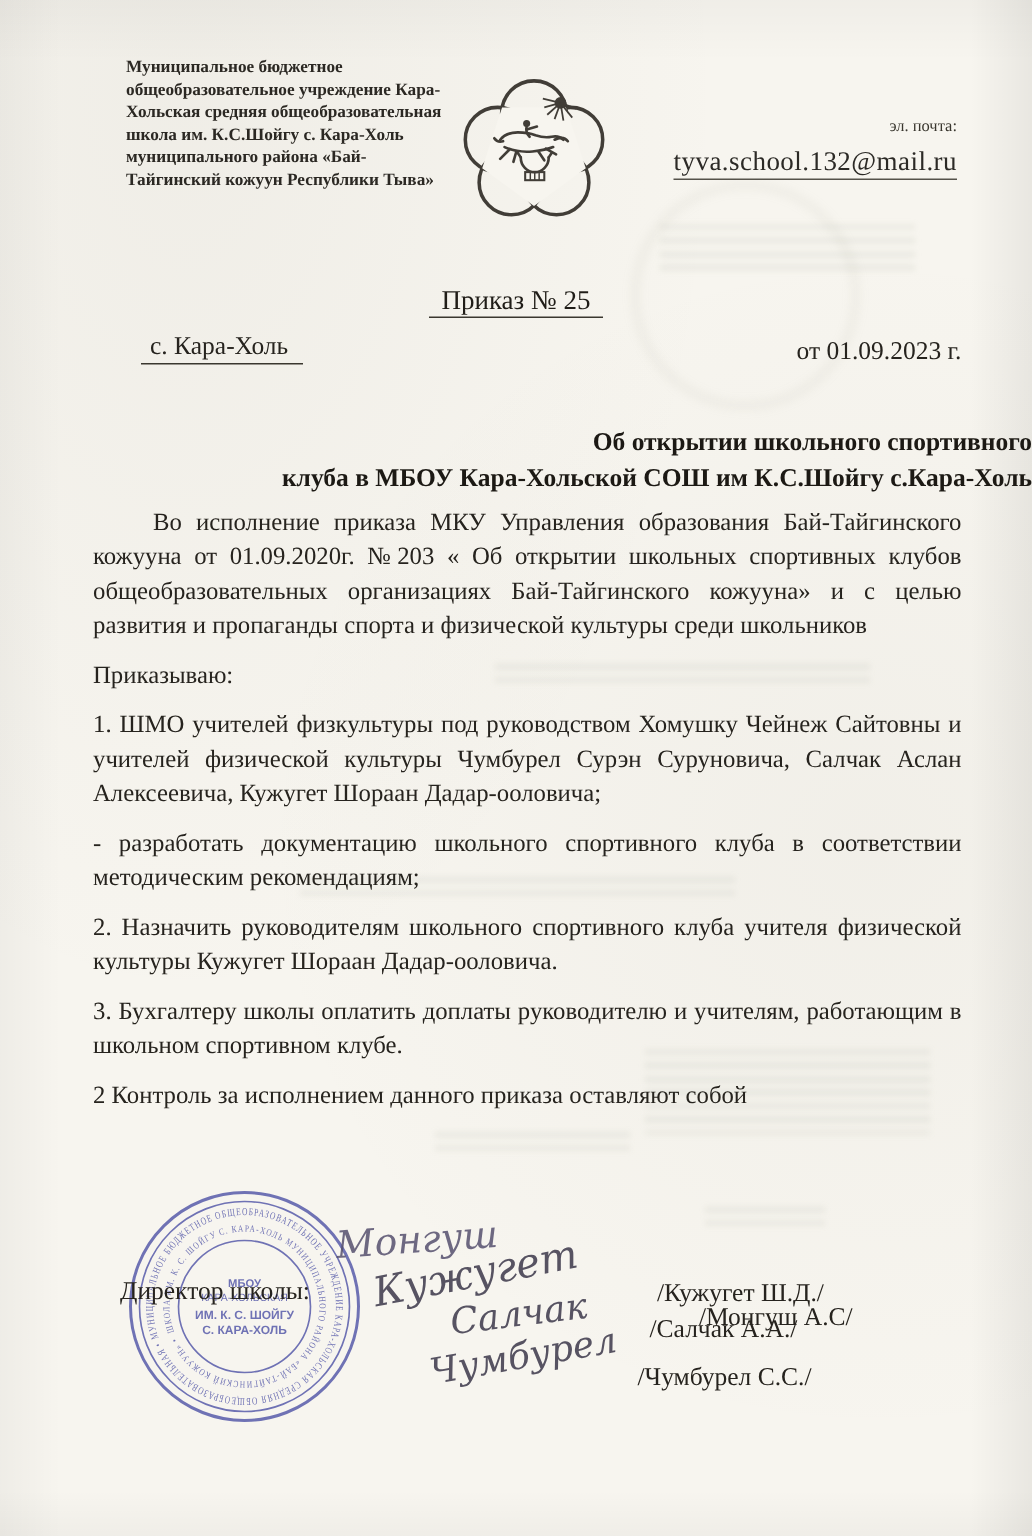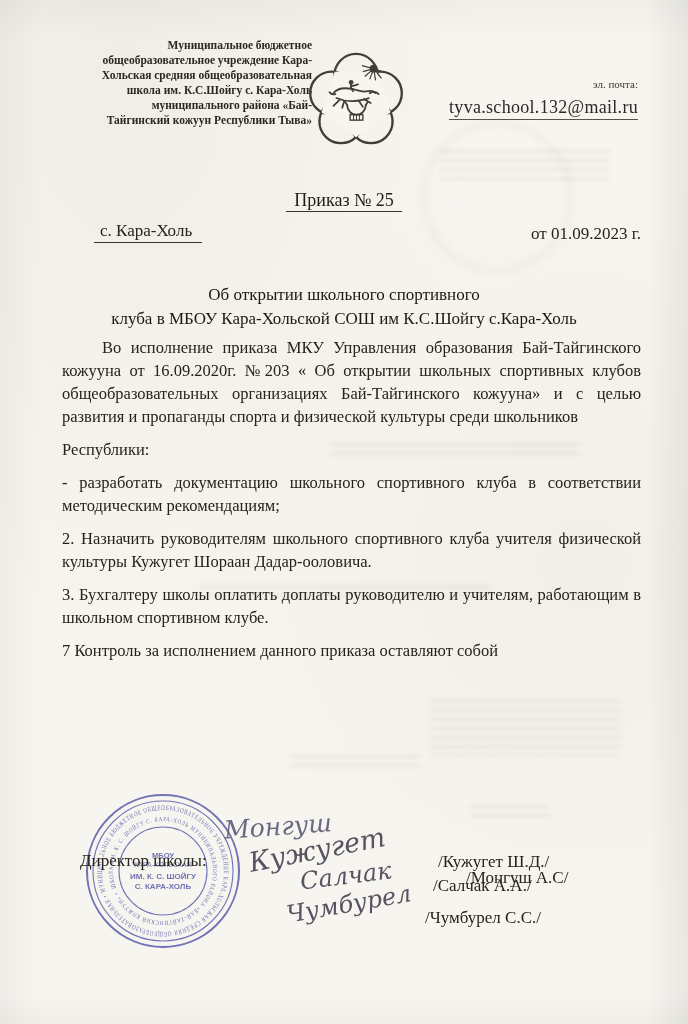--- a/index.html
+++ b/index.html
@@ -16,42 +16,42 @@
       radial-gradient(ellipse at 85% 55%, rgba(130,125,110,0.05), transparent 50%),
       linear-gradient(90deg, rgba(0,0,0,0.035), transparent 6%, transparent 94%, rgba(0,0,0,0.06)),
       linear-gradient(180deg, rgba(0,0,0,0.03), transparent 4%, transparent 97%, rgba(0,0,0,0.03)),
       #f7f5ef;
     color:#26231e;
   }
   
   .org-block{
     position:absolute;left:84px;top:38px;width:228px;
     font-size:11.5px;font-weight:bold;line-height:15px;
-    text-align:right;white-space:pre-line;color:#2b2823;
+    text-align:left;white-space:pre-line;color:#2b2823;
   }
   .emblem{position:absolute;left:304px;top:50px;width:104px;height:102px;}
   .email-label{position:absolute;right:50px;top:78px;font-size:11px;color:#3a372f;}
   .email-addr{
     position:absolute;right:50px;top:97px;font-size:18px;color:#2c2a26;
     border-bottom:1px solid #55524a;padding-bottom:1px;letter-spacing:.3px;
   }
   
   .order-title{
     position:absolute;left:0;top:190px;width:100%;text-align:center;
     font-size:18px;color:#201d18;
   }
   .order-title span{border-bottom:1.2px solid #3a372f;padding:0 8px 1px;}
   .order-place{
     position:absolute;left:94px;top:221px;font-size:17px;
     border-bottom:1.2px solid #3a372f;padding:0 10px 1px 6px;
   }
   .order-date{position:absolute;right:47px;top:224px;font-size:17px;}
   .order-subject{
-    position:absolute;left:0;top:283px;width:100%;text-align:center;
-    font-size:17px;font-weight:normal;line-height:24px;white-space:pre-line;color:#1c1914;
+    position:absolute;left:0;top:283px;width:100%;text-align:right;
+    font-size:17px;font-weight:bold;line-height:24px;white-space:pre-line;color:#1c1914;
   }
   
   .body-text{
     position:absolute;left:62px;top:336px;width:579px;
     font-size:16.5px;line-height:23px;text-align:justify;color:#26231e;
   }
   .body-text p{margin:0 0 10px;}
   .body-text p.preamble{text-indent:40px;margin-bottom:6px;}
   .body-text p.decree{margin:10px 0;}
   
@@ -147,26 +147,27 @@
 
   <div class="order-title">
     <span>Приказ № 25</span>
   </div>
   <div class="order-place">с. Кара-Холь</div>
   <div class="order-date">от 01.09.2023 г.</div>
   <div class="order-subject">Об открытии школьного спортивного
 клуба в МБОУ Кара-Хольской СОШ им К.С.Шойгу с.Кара-Холь</div>
 
   <div class="body-text">
-    <p class="preamble">Во исполнение приказа МКУ Управления образования Бай-Тайгинского кожууна от 16.09.2020г. №203 « Об открытии школьных спортивных клубов общеобразовательных организациях Бай-Тайгинского кожууна» и с целью развития и пропаганды спорта и физической культуры среди школьников</p>
-    <p class="decree">Республики:</p>
+    <p class="preamble">Во исполнение приказа МКУ Управления образования Бай-Тайгинского кожууна от 01.09.2020г. №203 « Об открытии школьных спортивных клубов общеобразовательных организациях Бай-Тайгинского кожууна» и с целью развития и пропаганды спорта и физической культуры среди школьников</p>
+    <p class="decree">Приказываю:</p>
+    <p class="item">1. ШМО учителей физкультуры под руководством Хомушку Чейнеж Сайтовны и  учителей физической культуры Чумбурел Сурэн Суруновича, Салчак Аслан Алексеевича, Кужугет Шораан Дадар-ооловича;</p>
     <p class="item">- разработать документацию школьного спортивного клуба в соответствии методическим рекомендациям;</p>
     <p class="item">2. Назначить руководителям школьного  спортивного клуба учителя физической культуры Кужугет Шораан Дадар-ооловича.</p>
     <p class="item">3. Бухгалтеру школы оплатить доплаты руководителю и учителям, работающим в школьном спортивном клубе.</p>
-    <p class="item">7 Контроль за исполнением данного приказа оставляют собой</p>
+    <p class="item">2 Контроль за исполнением данного приказа оставляют собой</p>
   </div>
 
   <svg class="stamp" viewBox="0 0 160 160" aria-hidden="true">
     <defs>
       <path id="ringOuter" d="M 80,80 m -61,0 a 61,61 0 1,1 122,0 a 61,61 0 1,1 -122,0"></path>
       <path id="ringInner" d="M 80,80 m -50,0 a 50,50 0 1,1 100,0 a 50,50 0 1,1 -100,0"></path>
     </defs>
     <g stroke="#4e52a6" fill="none">
       <circle cx="80" cy="80" r="76" stroke-width="2"></circle>
       <circle cx="80" cy="80" r="70" stroke-width="1.1"></circle>

